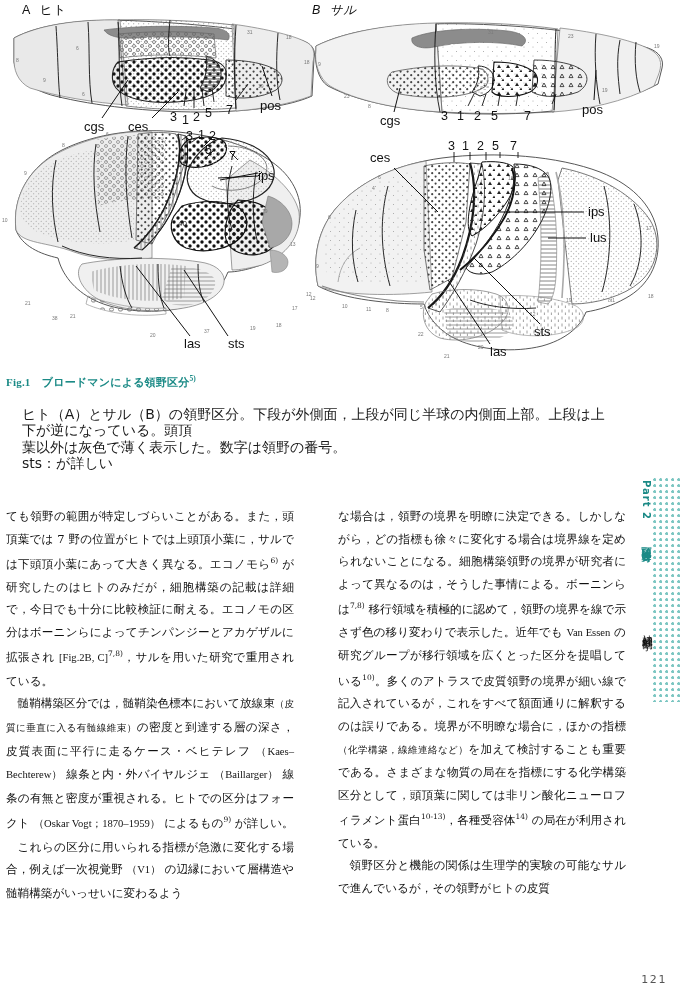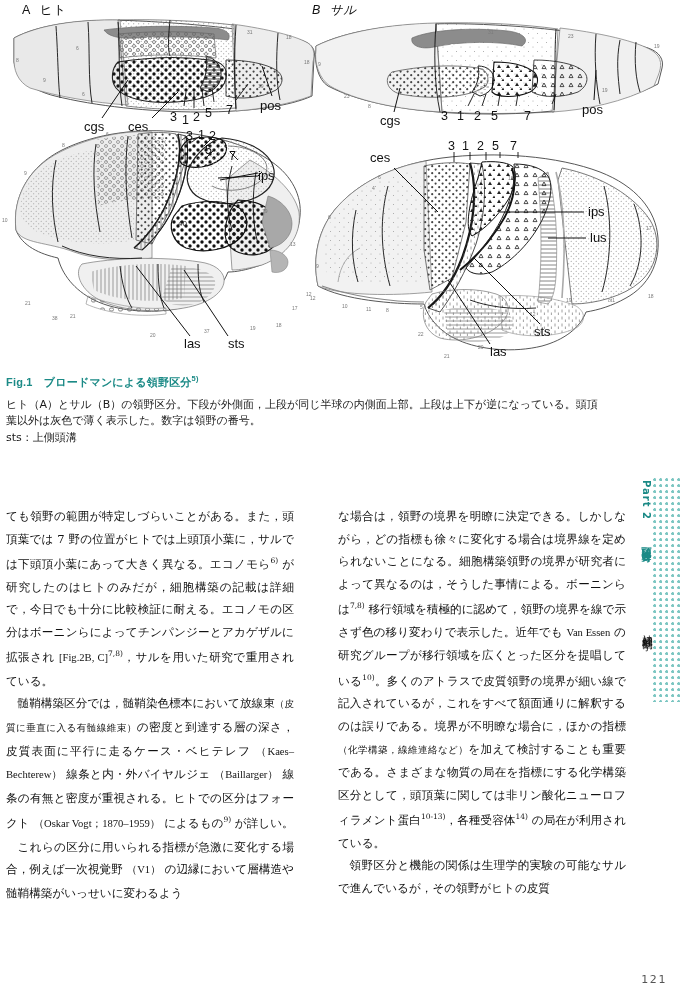--- a/index.html
+++ b/index.html
@@ -21,29 +21,29 @@
     margin-left:16px;
   }
   .panel-label .ltr { font-weight:400; }
   .panel-label .jp { margin-left:9px; font-family:"DejaVu Sans", sans-serif; }
 
   .fig-svg { position:absolute; left:0; top:0; }
 
   
   .caption { position:absolute; left:6px; top:374px; width:620px; }
   .cap-title {
-    font-family:Liberation Sans, sans-serif;
+    font-family:Liberation Serif, serif;
     font-size:11px; font-weight:bold; color:#1b8a86;
-    letter-spacing:.2px; margin:0 0 7px 0;
+    letter-spacing:.2px; margin:0 0 13px 0;
   }
   .cap-title .sup { font-size:7.5px; vertical-align:super; }
   .cap-body {
     font-family:"DejaVu Sans", sans-serif;
-    font-size:11px; line-height:16.5px; color:#1a1a1a;
-    letter-spacing:0px; margin:0;
+    font-size:14px; line-height:16.5px; color:#1a1a1a;
+    letter-spacing:0px; margin:16px;
   }
   .cap-body p { margin:0; }
 
   
   .columns { position:absolute; left:6px; top:505px; width:620px; }
   .col {
     position:absolute; top:0; width:288px;
     font-family:"DejaVu Serif", serif;
     font-size:11.6px; line-height:22.6px; color:#111;
     text-align:justify; text-justify:inter-character;
@@ -478,21 +478,21 @@
     </svg>
   </div>
 
   <div class="caption">
     <div class="cap-title">
       <span>Fig.1　ブロードマンによる領野区分</span><span class="sup">5)</span>
     </div>
     <div class="cap-body">
       <p>ヒト（A）とサル（B）の領野区分。下段が外側面，上段が同じ半球の内側面上部。上段は上下が逆になっている。頭頂</p>
       <p>葉以外は灰色で薄く表示した。数字は領野の番号。</p>
-      <p>sts：上側頭溝</p>
+      <p>sts：が詳しい</p>
     </div>
   </div>
 
   <div class="columns">
 
     <div class="col left">
       <p class="noind"><span>ても領野の範囲が特定しづらいことがある。また，頭頂葉では 7 野の位置がヒトでは上頭頂小葉に，サルでは下頭頂小葉にあって大きく異なる。エコノモら</span><span class="sup">6)</span><span> が研究したのはヒトのみだが，細胞構築の記載は詳細で，今日でも十分に比較検証に耐える。エコノモの区分はボーニンらによってチンパンジーとアカゲザルに拡張され </span><span class="lat">[Fig.2B, C]</span><span class="sup">7,8)</span><span>，サルを用いた研究で重用されている。</span></p>
 
       <p><span>髄鞘構築区分では，髄鞘染色標本において放線束</span><span class="small">（皮質に垂直に入る有髄線維束）</span><span>の密度と到達する層の深さ，皮質表面に平行に走るケース・ベヒテレフ </span><span class="lat">（Kaes–Bechterew）</span><span> 線条と内・外バイヤルジェ </span><span class="lat">（Baillarger）</span><span> 線条の有無と密度が重視される。ヒトでの区分はフォークト </span><span class="lat">（Oskar Vogt；1870–1959）</span><span> によるもの</span><span class="sup">9)</span><span> が詳しい。</span></p>
 

